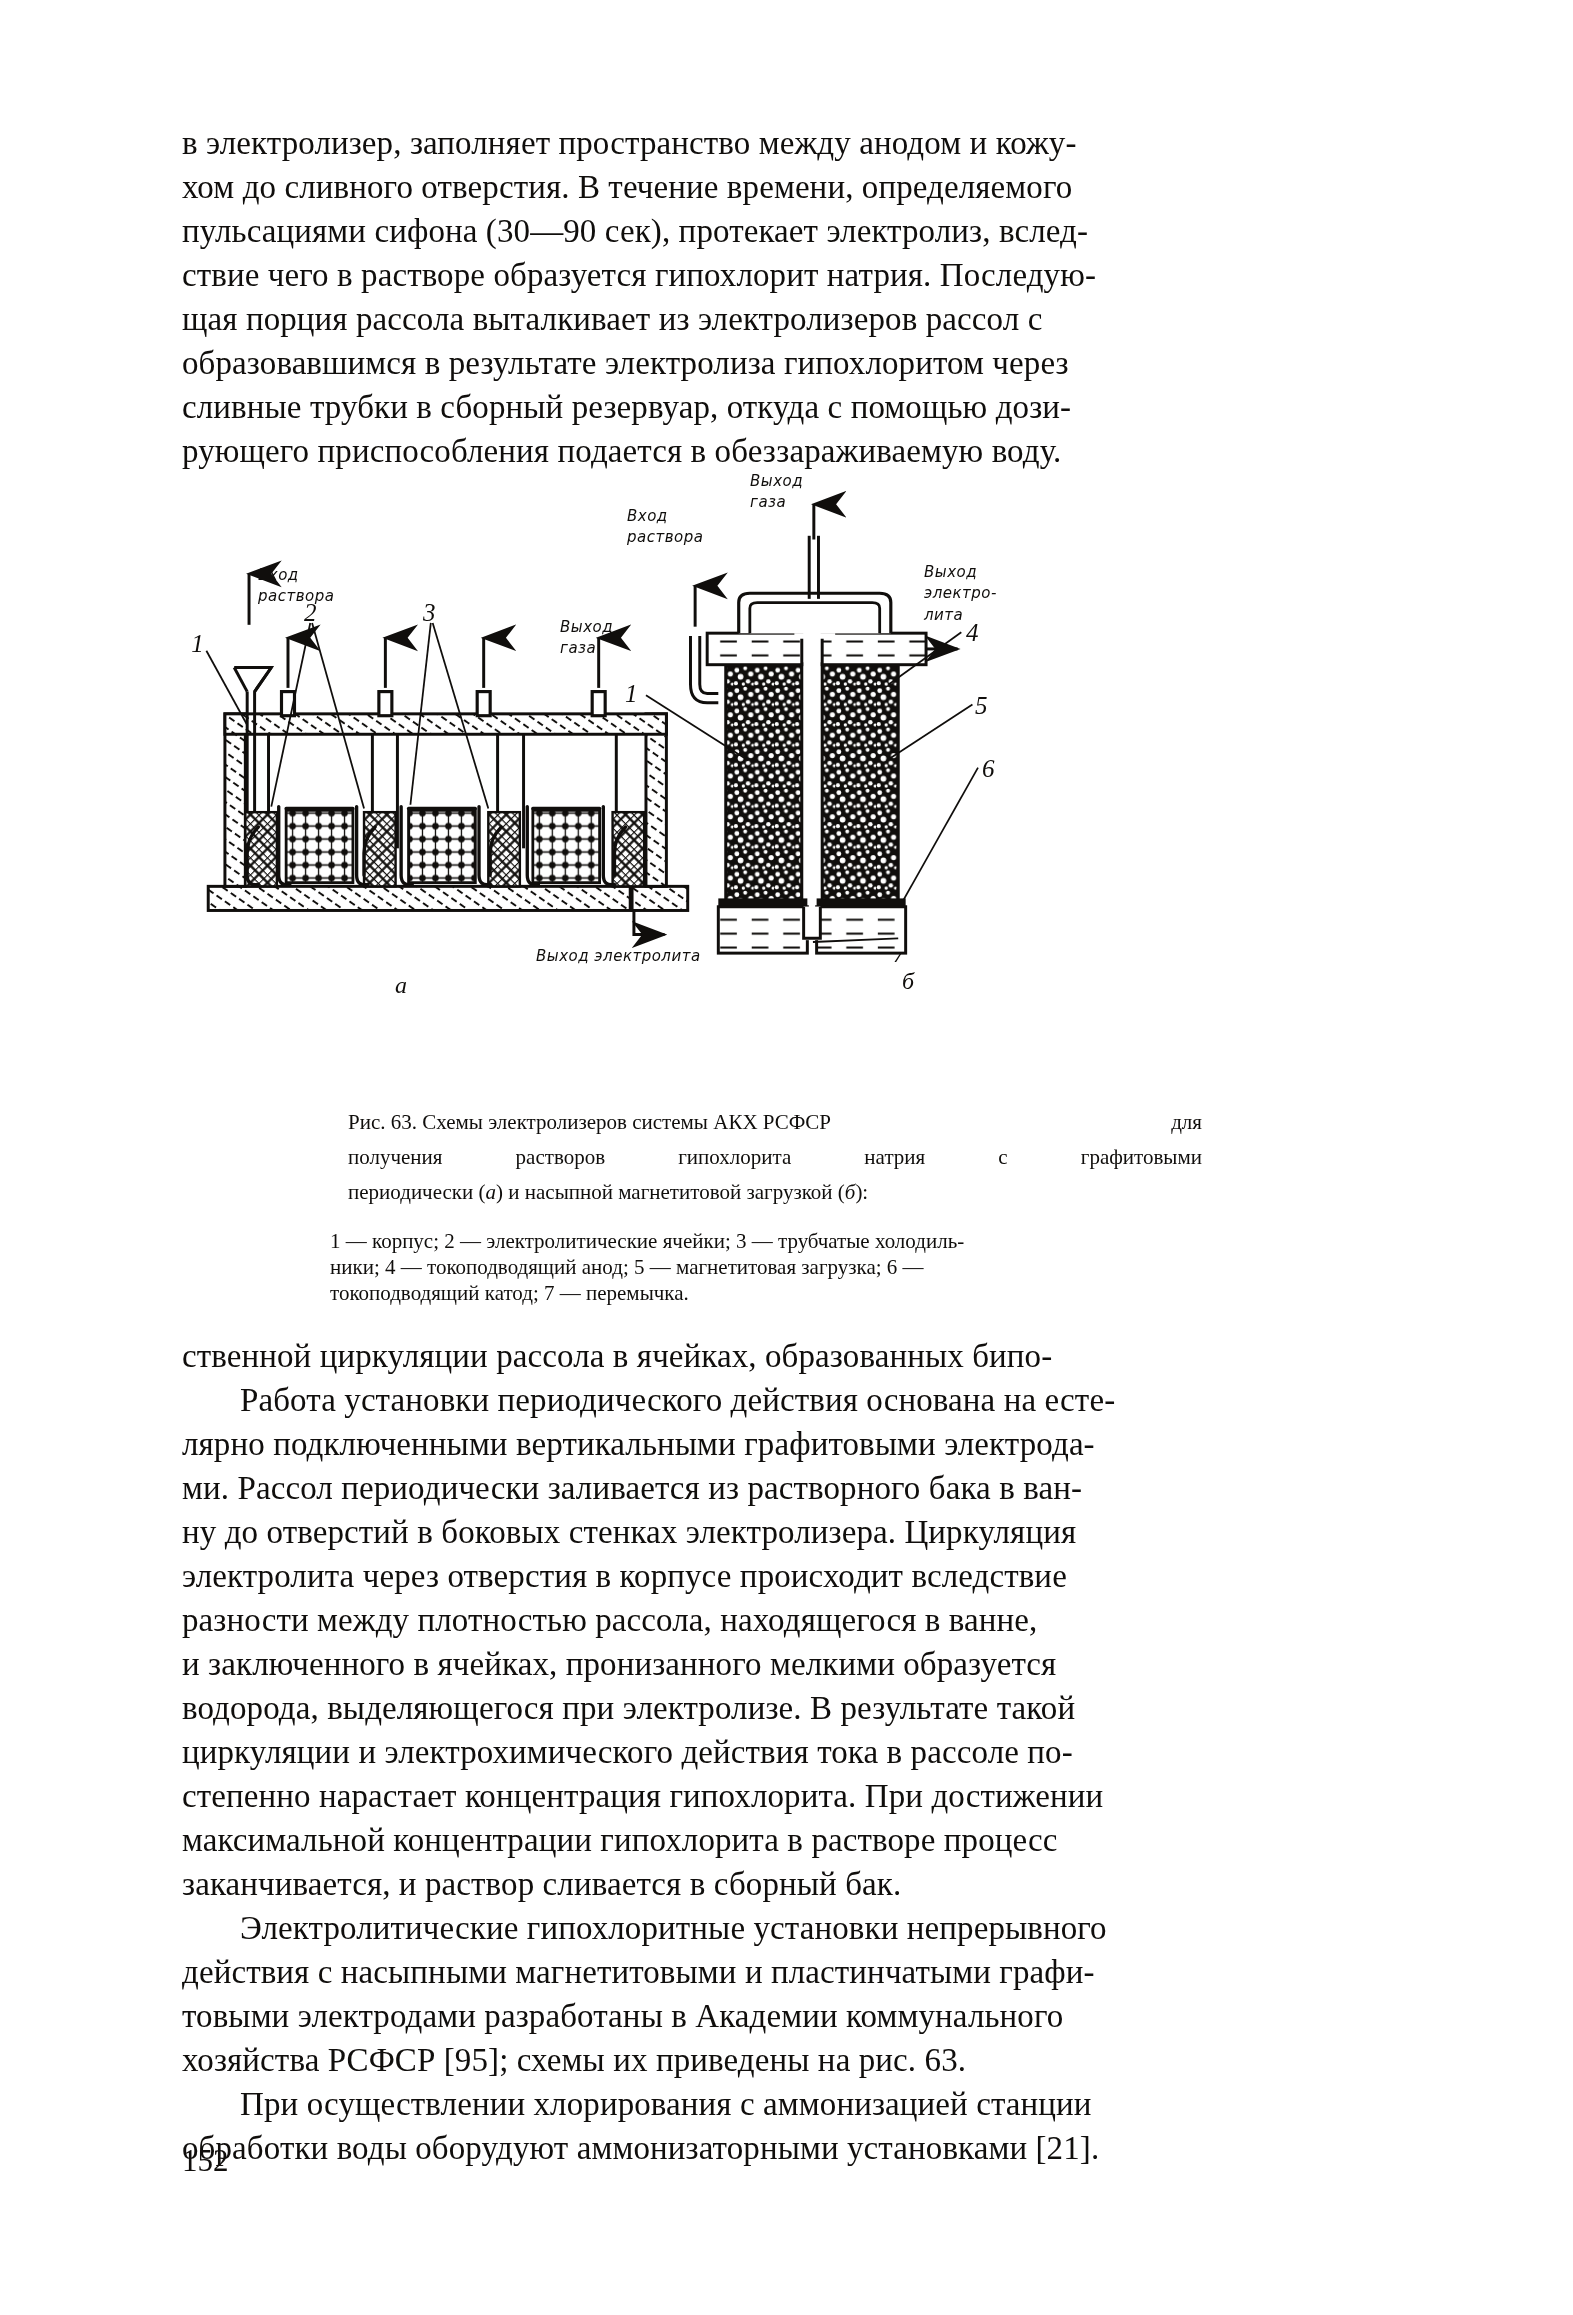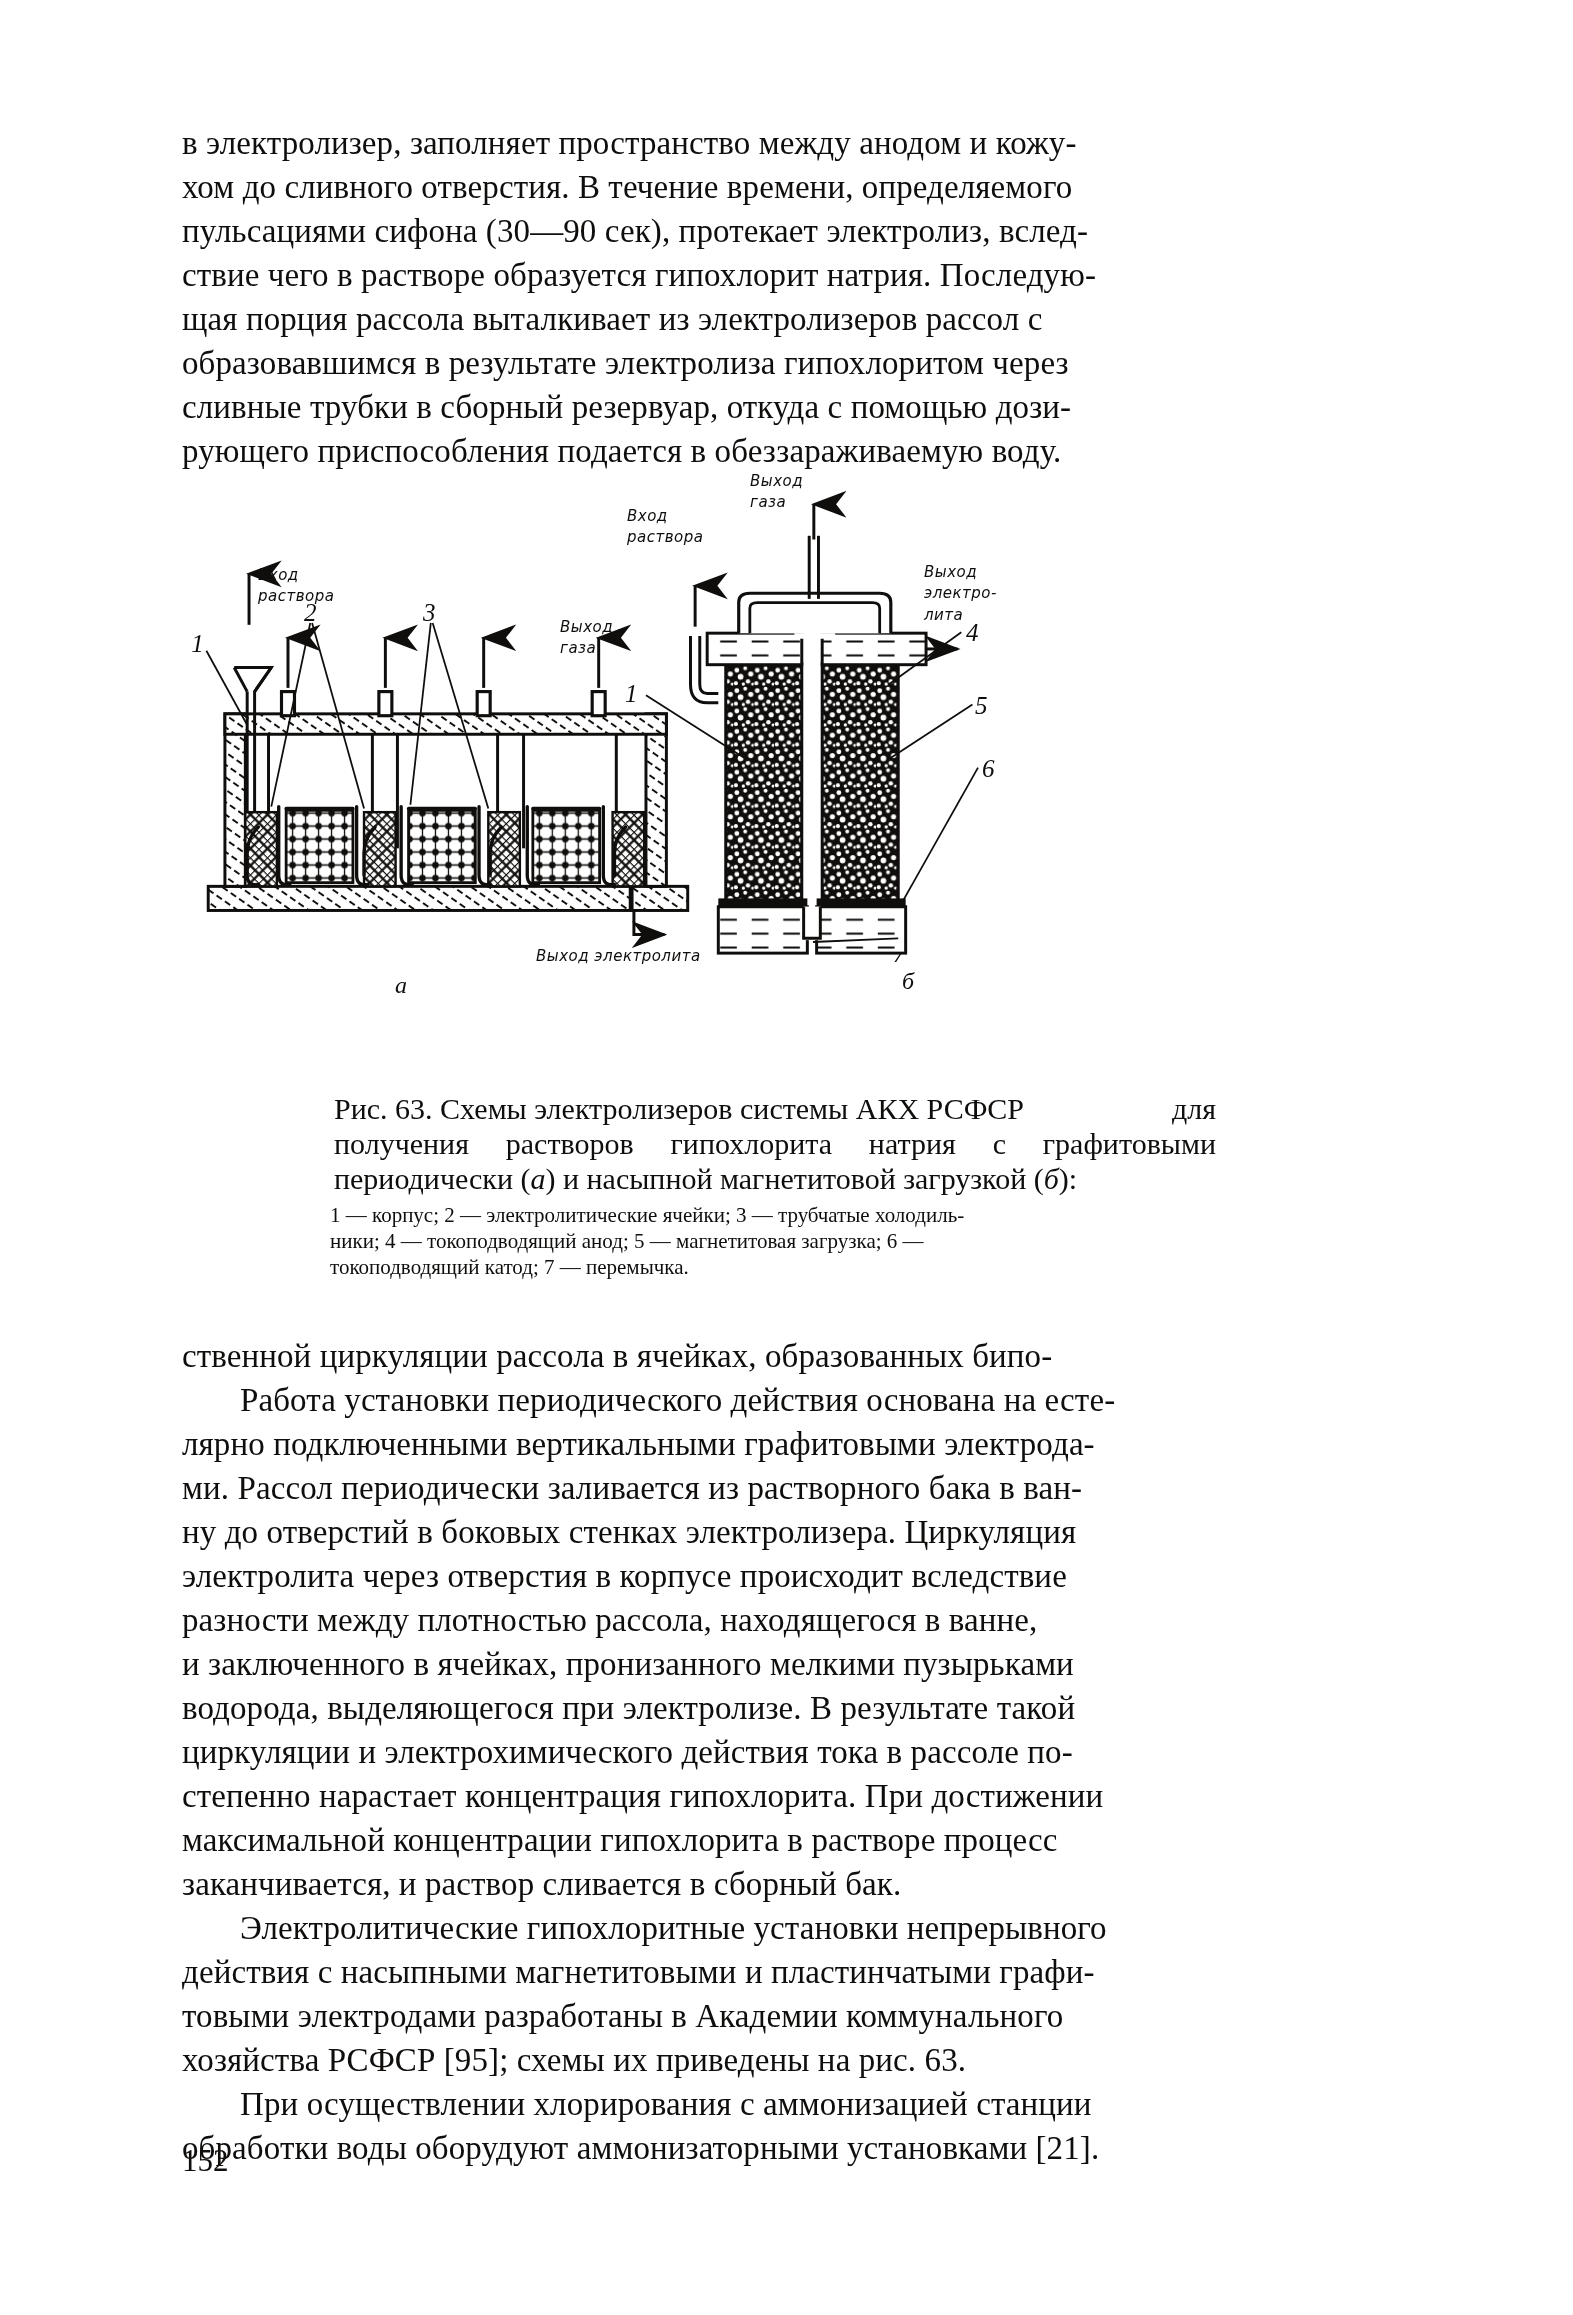--- a/index.html
+++ b/index.html
@@ -78,22 +78,22 @@
   }
 
   
   .caption {
     position: absolute;
     left: 330px;
     top: 1087px;
     width: 890px;
   }
   .cap-main {
-    margin: 4px;
-    font-size: 30px;
+    margin: 18px;
+    font-size: 21px;
     line-height: 35px;
     text-align: justify;
   }
   .cap-main .ln { display: block; white-space: nowrap; }
   .cap-main .ln.just { display: flex; justify-content: space-between; }
   .cap-legend {
     margin: 5.6px 0 0 0;
     font-size: 21px;
     line-height: 26px;
     text-align: justify;
@@ -397,21 +397,21 @@
       <span class="ln just">
           <span>ну до отверстий в боковых стенках электролизера. Циркуляция</span>
         </span>
       <span class="ln just">
           <span>электролита через отверстия в корпусе  происходит  вследствие</span>
         </span>
       <span class="ln just">
           <span>разности между  плотностью  рассола,  находящегося  в  ванне,</span>
         </span>
       <span class="ln just">
-          <span>и заключенного в ячейках, пронизанного мелкими пузырьками</span>
+          <span>и заключенного в ячейках, пронизанного мелкими образуется</span>
         </span>
       <span class="ln just">
           <span>водорода, выделяющегося при электролизе. В результате такой</span>
         </span>
       <span class="ln just">
           <span>циркуляции и электрохимического действия тока в рассоле по-</span>
         </span>
       <span class="ln just">
           <span>степенно нарастает концентрация гипохлорита. При достижении</span>
         </span>

